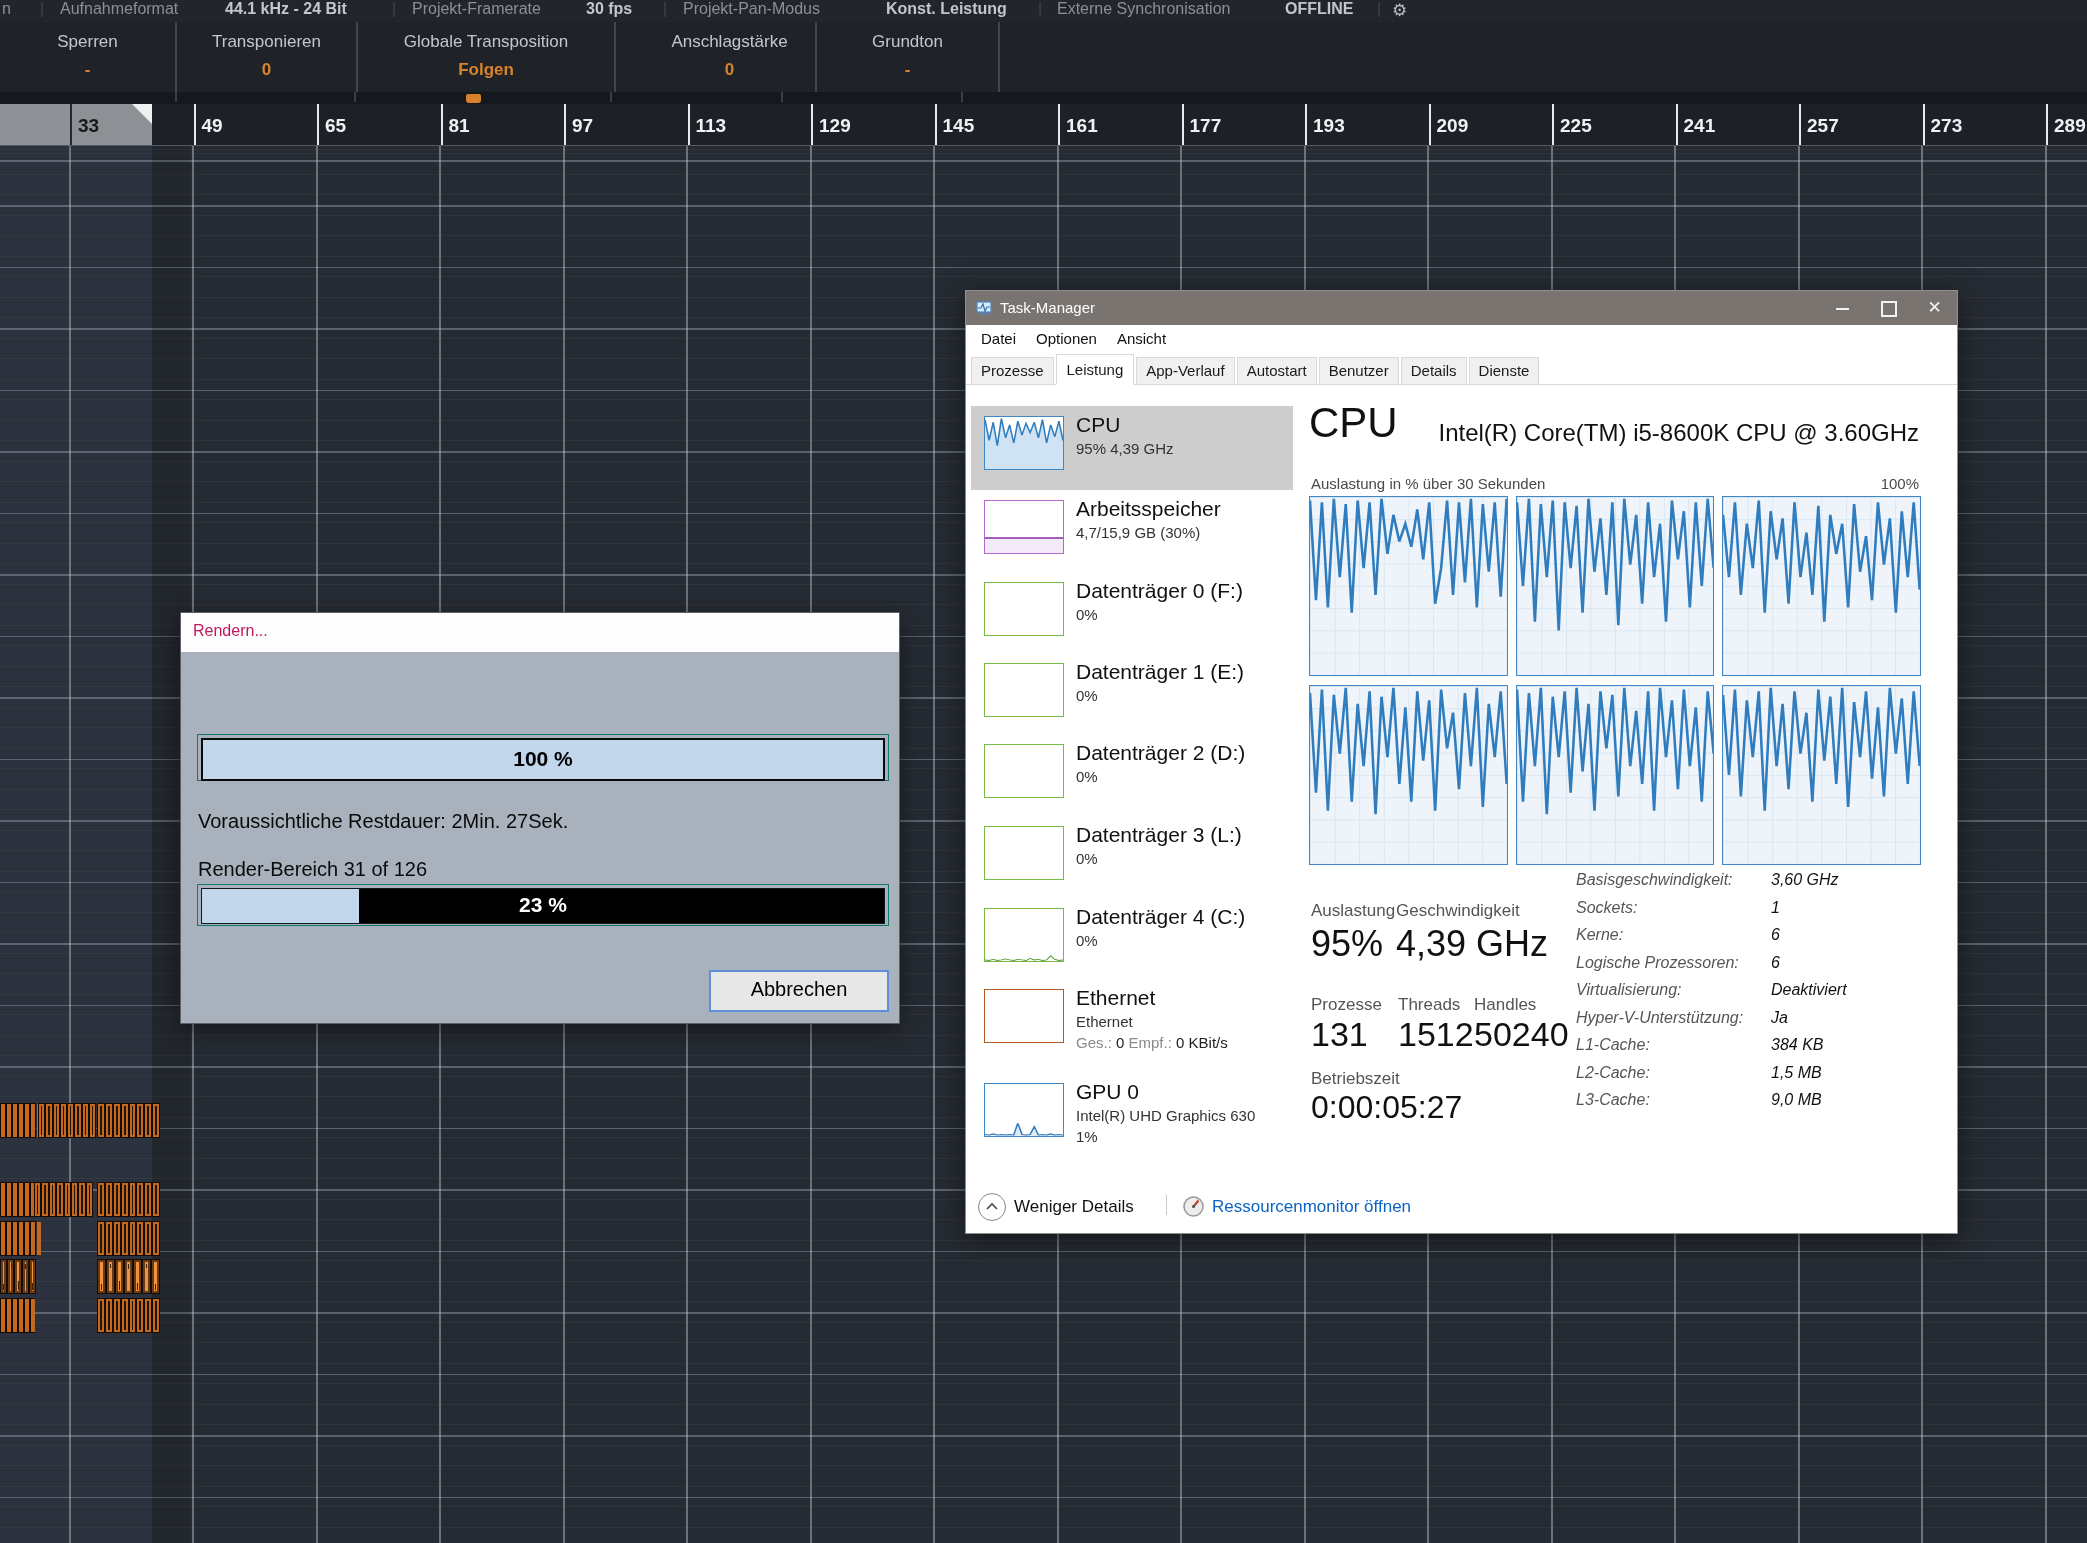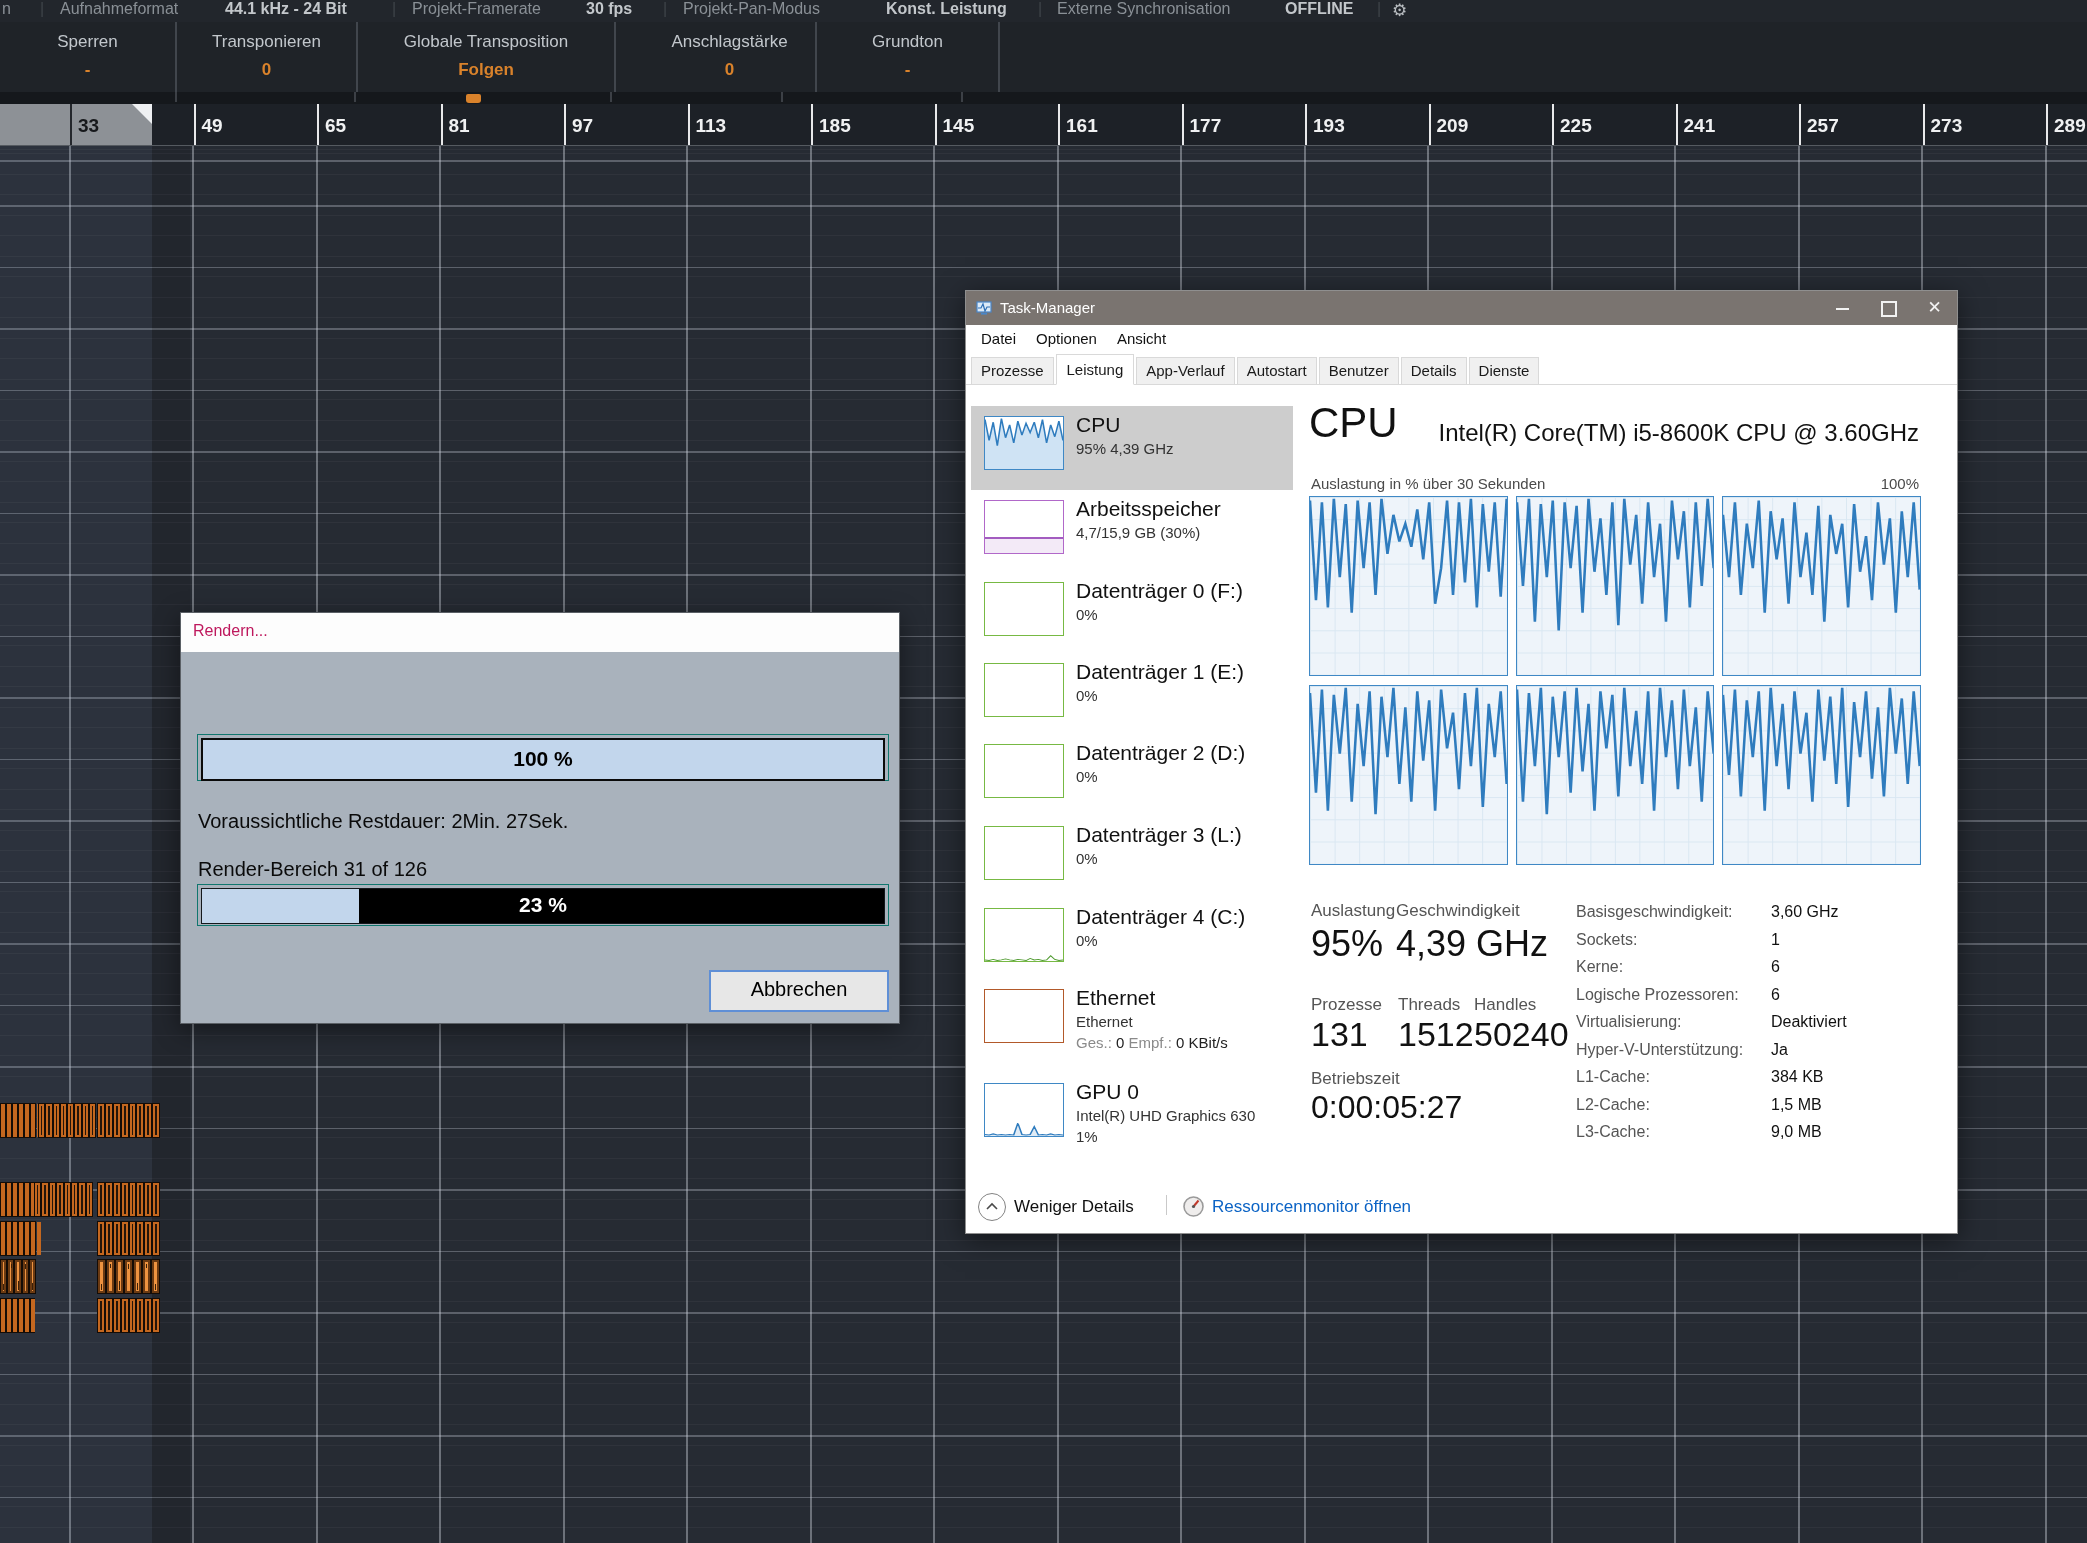--- a/index.html
+++ b/index.html
@@ -105,21 +105,21 @@
   #tm-charts{position:absolute;left:343px;top:205px;width:612px;display:grid;grid-template-columns:repeat(3,1fr);gap:9px 8px;}
   .core-chart{height:178px;background:#eef4fa;border:1px solid #3f88c5;
     background-image:linear-gradient(to right,#d9e7f2 1px,transparent 1px),linear-gradient(to bottom,#d9e7f2 1px,transparent 1px);
     background-size:12.49% 12.49%;}
   .core-chart svg{display:block;width:100%;height:100%;}
 
   .stat-label{position:absolute;font-size:17px;color:#555;white-space:nowrap;}
   .stat-value{position:absolute;font-size:36px;color:#111;white-space:nowrap;}
   .stat-value.mid{font-size:34px;}
   .stat-value.small{font-size:32px;}
-  #tm-details{position:absolute;left:610px;top:612px;}
+  #tm-details{position:absolute;left:610px;top:580px;font-style:italic;}
   .detail-row{height:27.5px;white-space:nowrap;}
   .detail-label{display:inline-block;width:195px;font-size:16px;color:#555;}
   .detail-value{font-size:16px;color:#111;}
 
   
   #tm-footer{position:absolute;left:0;bottom:0;right:0;height:48px;background:#fff;}
   #tm-chevron{position:absolute;left:12px;top:8px;width:26px;height:26px;border:1px solid #838383;border-radius:50%;}
   #tm-less{position:absolute;left:48px;top:12px;font-size:17px;color:#111;}
   #tm-footer-sep{position:absolute;left:200px;top:10px;width:1px;height:20px;background:#c9c9c9;}
   #tm-resmon-icon{position:absolute;left:216px;top:10px;}
@@ -189,21 +189,21 @@
       <span class="ruler-label" style="left: 201.5px;">49</span>
       <div class="ruler-tick" style="left: 317px;"></div>
       <span class="ruler-label" style="left: 325px;">65</span>
       <div class="ruler-tick" style="left: 440.5px;"></div>
       <span class="ruler-label" style="left: 448.5px;">81</span>
       <div class="ruler-tick" style="left: 564px;"></div>
       <span class="ruler-label" style="left: 572px;">97</span>
       <div class="ruler-tick" style="left: 687.5px;"></div>
       <span class="ruler-label" style="left: 695.5px;">113</span>
       <div class="ruler-tick" style="left: 811px;"></div>
-      <span class="ruler-label" style="left: 819px;">185</span>
+      <span class="ruler-label" style="left: 819px;">129</span>
       <div class="ruler-tick" style="left: 934.5px;"></div>
       <span class="ruler-label" style="left: 942.5px;">145</span>
       <div class="ruler-tick" style="left: 1058px;"></div>
       <span class="ruler-label" style="left: 1066px;">161</span>
       <div class="ruler-tick" style="left: 1181.5px;"></div>
       <span class="ruler-label" style="left: 1189.5px;">177</span>
       <div class="ruler-tick" style="left: 1305px;"></div>
       <span class="ruler-label" style="left: 1313px;">193</span>
       <div class="ruler-tick" style="left: 1428.5px;"></div>
       <span class="ruler-label" style="left: 1436.5px;">209</span>

